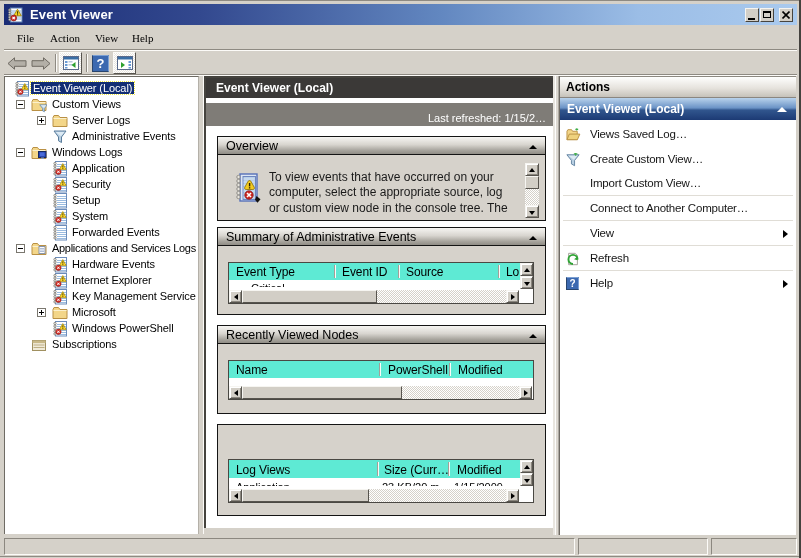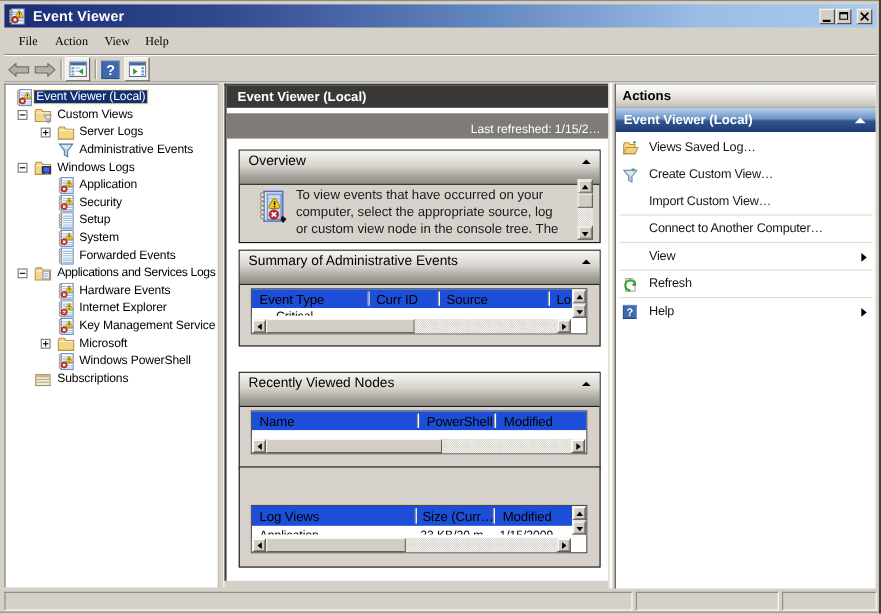--- a/index.html
+++ b/index.html
@@ -23,26 +23,26 @@
 
 #tree{left:4px;top:76px;width:195px;height:458px;background:#fff;border-top:1px solid #6e6b64;border-left:1px solid #6e6b64;border-right:1px solid #b4b0a8;}
 #splitter{left:199px;top:76px;width:5px;height:458px;background:#d5d1c9;border-right:1px solid #fcfbf8;}
 #midpane{left:204px;top:76px;width:349px;height:452px;background:#fff;border-left:2px solid #45433e;border-top:2px solid #45433e;}
 #rsplit{left:553px;top:76px;width:7px;height:459px;background:linear-gradient(90deg,#e8e5df 0 2px,#fdfdfc 2px 3.5px,#dcd8d1 3.5px 5px,#aca8a1 5px 6px,#6e6a64 6px 7px);}
 #actions{left:560px;top:76px;width:236px;height:459px;background:#fff;border-top:1px solid #8c8880;}
 
 #mhead{left:0;top:0;width:347px;height:20px;background:#3b3937;color:#fff;font-weight:bold;font-size:12px;}
 #mband{left:0;top:25px;width:347px;height:23px;background:#7f7c77;}
 .panel{position:absolute;left:11px;width:329px;border:1px solid #141414;background:#d6d2cb;}
-.phead{position:absolute;left:0;top:0;width:100%;height:31px;background:linear-gradient(#f6f5f2,#d8d5cf 45%,#a5a29b 80%,#908d86);color:#000;font-size:12.5px;border-bottom:1px solid #141414;}
+.phead{position:absolute;left:0;top:0;width:100%;height:18px;background:linear-gradient(#f6f5f2,#d8d5cf 45%,#a5a29b 80%,#908d86);color:#000;font-size:12.5px;border-bottom:1px solid #141414;}
 .phead span{position:absolute;left:8px;top:2px;}
 .parr{position:absolute;right:8px;top:8px;width:0;height:0;border-left:4px solid transparent;border-right:4px solid transparent;border-bottom:4px solid #000;}
 
 .tbl{position:absolute;background:#fff;border:1px solid #4a4843;}
-.thead{position:absolute;left:0;top:0;width:100%;background:#1d4ed8;font-size:12px;color:#000;letter-spacing:-0.1px;}
+.thead{position:absolute;left:0;top:0;width:100%;background:#5eead4;font-size:12px;color:#000;letter-spacing:-0.1px;}
 .csep{position:absolute;top:2px;width:2px;border-left:1px solid #a39f98;border-right:1px solid #fcfbf8;}
 
 .sb{position:absolute;background:#d2cec6;border-top:1px solid #f6f5f1;border-left:1px solid #f6f5f1;border-right:1px solid #57544e;border-bottom:1px solid #57544e;box-shadow:inset 1px 1px 0 #fff, inset -1px -1px 0 #8a867e;}
 .track{position:absolute;background-color:#d5d1c9;background-image:linear-gradient(45deg,#fff 25%,transparent 25%,transparent 75%,#fff 75%),linear-gradient(45deg,#fff 25%,transparent 25%,transparent 75%,#fff 75%);background-size:2px 2px;background-position:0 0,1px 1px;}
 .thumb{position:absolute;background:#d2cec6;border-top:1px solid #f6f5f1;border-left:1px solid #f6f5f1;border-right:1px solid #57544e;border-bottom:1px solid #57544e;}
 .tri{position:absolute;width:0;height:0;}
 .tri.up{border-left:3px solid transparent;border-right:3px solid transparent;border-bottom:4px solid #000;}
 .tri.dn{border-left:3px solid transparent;border-right:3px solid transparent;border-top:4px solid #000;}
 .tri.lf{border-top:3px solid transparent;border-bottom:3px solid transparent;border-right:4px solid #000;}
 .tri.rt{border-top:3px solid transparent;border-bottom:3px solid transparent;border-left:4px solid #000;}
@@ -361,21 +361,21 @@
   </div>
 
   <div class="panel" style="top:149px;height:88px">
     <div class="phead">
         <span>Summary of Administrative Events</span>
         <div class="parr"></div>
       </div>
     <div class="tbl" style="left:10px;top:34px;width:306px;height:42px">
       <div class="thead" style="height:17px">
         <span style="position:absolute;left:7px;top:2px">Event Type</span>
-        <span style="position:absolute;left:113px;top:2px">Curr ID</span>
+        <span style="position:absolute;left:113px;top:2px">Event ID</span>
         <span style="position:absolute;left:177px;top:2px">Source</span>
         <span style="position:absolute;left:277px;top:2px">Lo</span>
         <div class="csep" style="left:105px;height:13px"></div>
         <div class="csep" style="left:169px;height:13px"></div>
         <div class="csep" style="left:269px;height:13px"></div>
       </div>
       <div class="abs" style="left:0;top:17px;width:291px;height:7px;overflow:hidden;font-size:11px">
           <span style="position:absolute;left:22px;top:2px">Critical</span>
         </div>
       <div class="sb" style="left:291px;top:0;width:13px;height:13px">
@@ -388,21 +388,21 @@
           <div class="tri lf" style="left:4px;top:3px"></div>
         </div>
       <div class="thumb" style="left:13px;top:27px;width:135px;height:13px"></div>
       <div class="track" style="left:148px;top:27px;width:129px;height:13px"></div>
       <div class="sb" style="left:277px;top:27px;width:13px;height:13px">
           <div class="tri rt" style="left:4px;top:3px"></div>
         </div>
     </div>
   </div>
 
-  <div class="panel" style="top:260px;height:89px">
+  <div class="panel" style="top:247px;height:89px">
     <div class="phead">
         <span>Recently Viewed Nodes</span>
         <div class="parr"></div>
       </div>
     <div class="tbl" style="left:10px;top:34px;width:306px;height:40px">
       <div class="thead" style="height:17px">
         <span style="position:absolute;left:7px;top:2px">Name</span>
         <span style="position:absolute;left:159px;top:2px">PowerShell</span>
         <span style="position:absolute;left:229px;top:2px">Modified</span>
         <div class="csep" style="left:150px;height:13px"></div>

